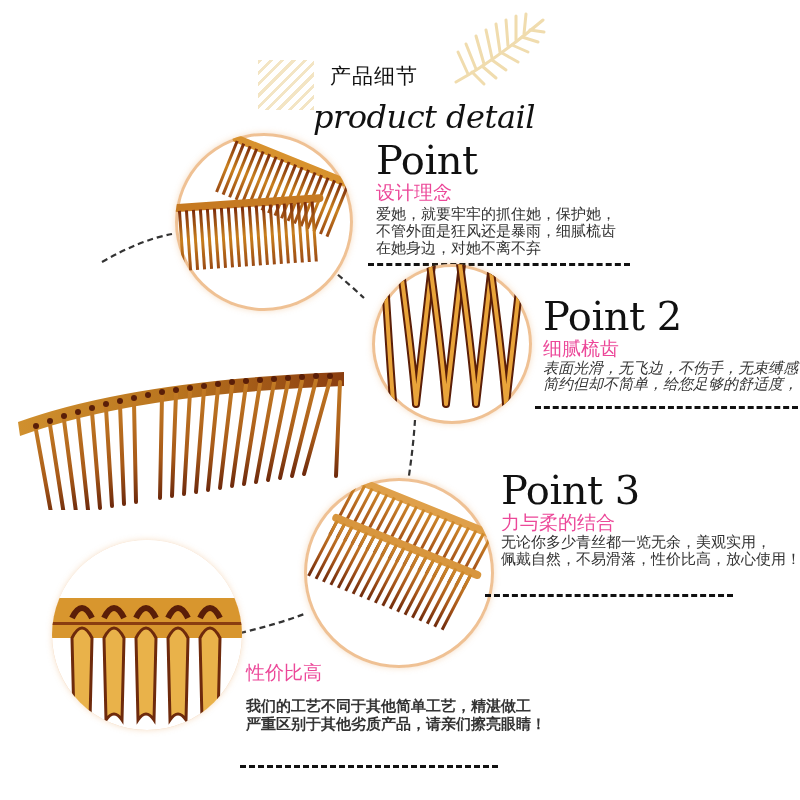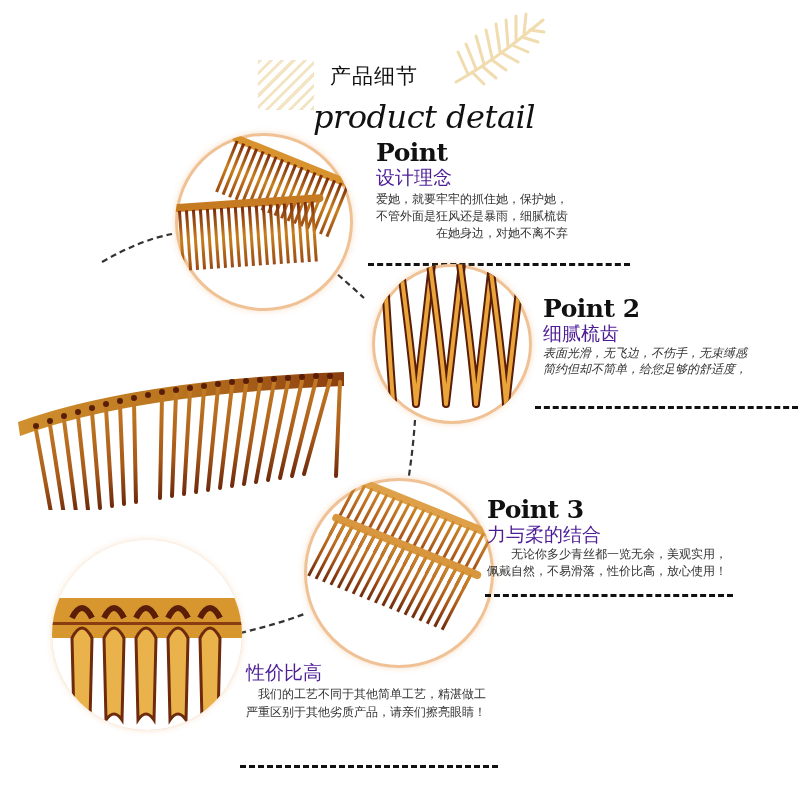--- a/index.html
+++ b/index.html
@@ -7,23 +7,23 @@
     .abs { position: absolute; }
 
     
     .stripe-deco { left: 258px; top: 60px; width: 56px; height: 50px;
       background: repeating-linear-gradient(135deg, #f2e2bd 0 3px, transparent 3px 8px); opacity: .9; }
     .leaf-deco { left: 448px; top: 12px; width: 100px; height: 80px; }
     .title-cn { left: 330px; top: 62px; font-size: 21px; letter-spacing: 1px; color: #111; }
     .title-en { left: 313px; top: 98px; font-family: "DejaVu Serif", serif; font-style: italic; font-size: 32px; color: #111; letter-spacing: -0.5px; }
 
     
-    .pt-head { font-family: "DejaVu Serif", serif; font-size: 25px; font-weight: bold; color: #111; line-height: 1; letter-spacing: -0.5px; }
-    .pt-sub { font-size: 19px; color: #4c1d95; line-height: 1.1; margin-top: 2px; }
-    .pt-body { font-size: 12px; color: #333; line-height: 17px; margin-top: 3px; white-space: nowrap; text-align: right; }
+    .pt-head { font-family: "DejaVu Serif", serif; font-size: 40px; font-weight: normal; color: #111; line-height: 1; letter-spacing: -0.5px; }
+    .pt-sub { font-size: 19px; color: #ec4899; line-height: 1.1; margin-top: 2px; }
+    .pt-body { font-size: 15px; color: #333; line-height: 17px; margin-top: 3px; white-space: nowrap; }
     .dash { height: 0; border-top: 3px dashed #111; }
 
     
     .circle { border-radius: 50%; overflow: hidden; box-shadow: inset 0 0 0 3px rgba(230,160,90,.65), 0 0 6px rgba(230,160,90,.35); background: #fff; }
     .circle svg { display: block; }
 
     .connector { stroke: #333; stroke-width: 2.2; stroke-dasharray: 6 4; fill: none; }
   </style>
 </head>
 <body>
@@ -285,21 +285,21 @@
           <path d="M128 68 L122 130"></path>
         <path d="M136 68 L130 130"></path>
           <path d="M144 68 L138 130"></path>
           <path d="M152 68 L146 130"></path>
           <path d="M160 68 L154 130"></path>
       </g>
     </g>
   </svg>
 </div>
 
-<div class="abs" style="left:487px;top:470px;margin-top:27px;">
+<div class="abs" style="left:501px;top:470px;">
   <div class="pt-head">Point 3</div>
   <div class="pt-sub">力与柔的结合</div>
   <div class="pt-body" style="line-height:17px;margin-top:1px;">
     <div>无论你多少青丝都一览无余，美观实用，</div>
     <div>佩戴自然，不易滑落，性价比高，放心使用！</div>
   </div>
 </div>
 <div class="abs dash" style="left:485px;top:594px;width:248px;"></div>
 
 <div class="abs circle" style="left:52px;top:540px;width:190px;height:190px;">
@@ -328,18 +328,18 @@
         <path d="M6 98 Q16 78 26 98 L24 180 Q16 168 8 180 Z" fill="#e9b24a" stroke="#6e2a0c" stroke-width="3"></path>
         <path d="M6 78 Q16 58 26 78" fill="none" stroke="#5a1e08" stroke-width="6"></path>
       </g>
     </g>
     <rect x="0" y="0" width="190" height="58" fill="#fff"></rect>
   </svg>
 </div>
 
 <div class="abs" style="left:246px;top:660px;">
   <div class="pt-sub">性价比高</div>
-  <div class="pt-body" style="line-height:18px;margin-top:2px;">
+  <div class="pt-body" style="line-height:18px;margin-top:14px;font-weight:bold;">
     <div>我们的工艺不同于其他简单工艺，精湛做工</div>
     <div>严重区别于其他劣质产品，请亲们擦亮眼睛！</div>
   </div>
 </div>
 <div class="abs dash" style="left:240px;top:765px;width:258px;"></div>
 
 </body></html>

